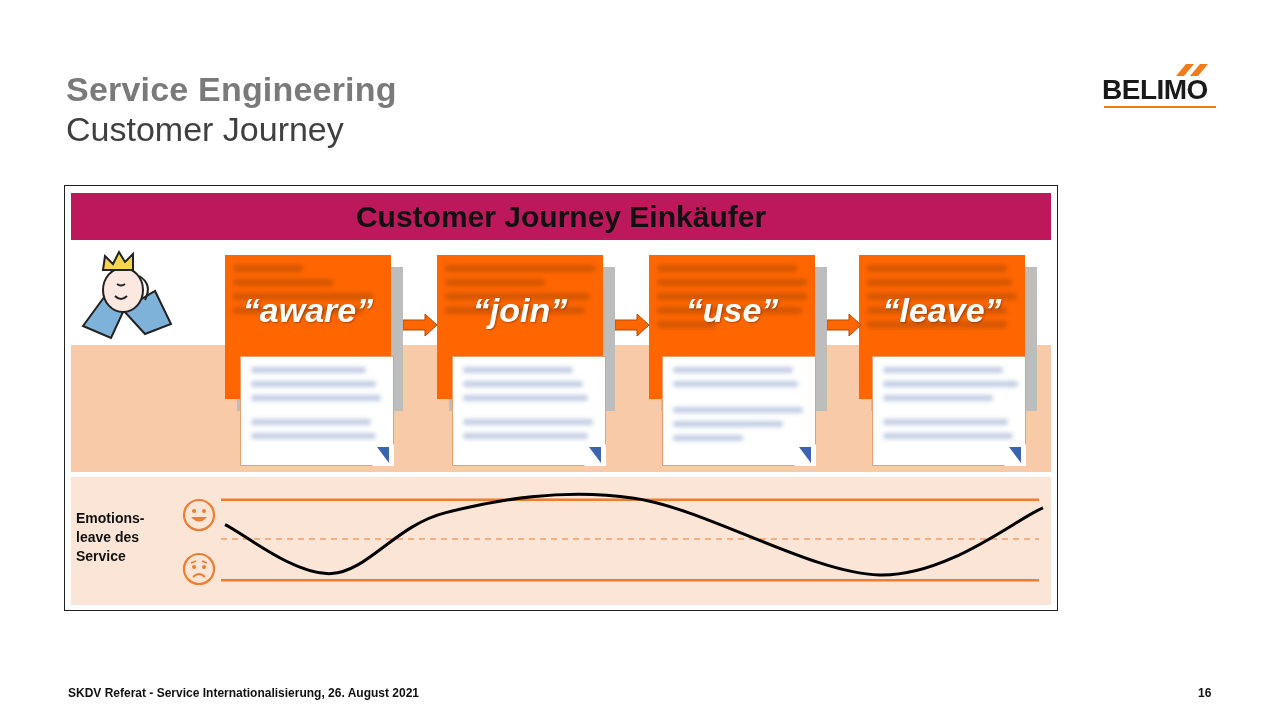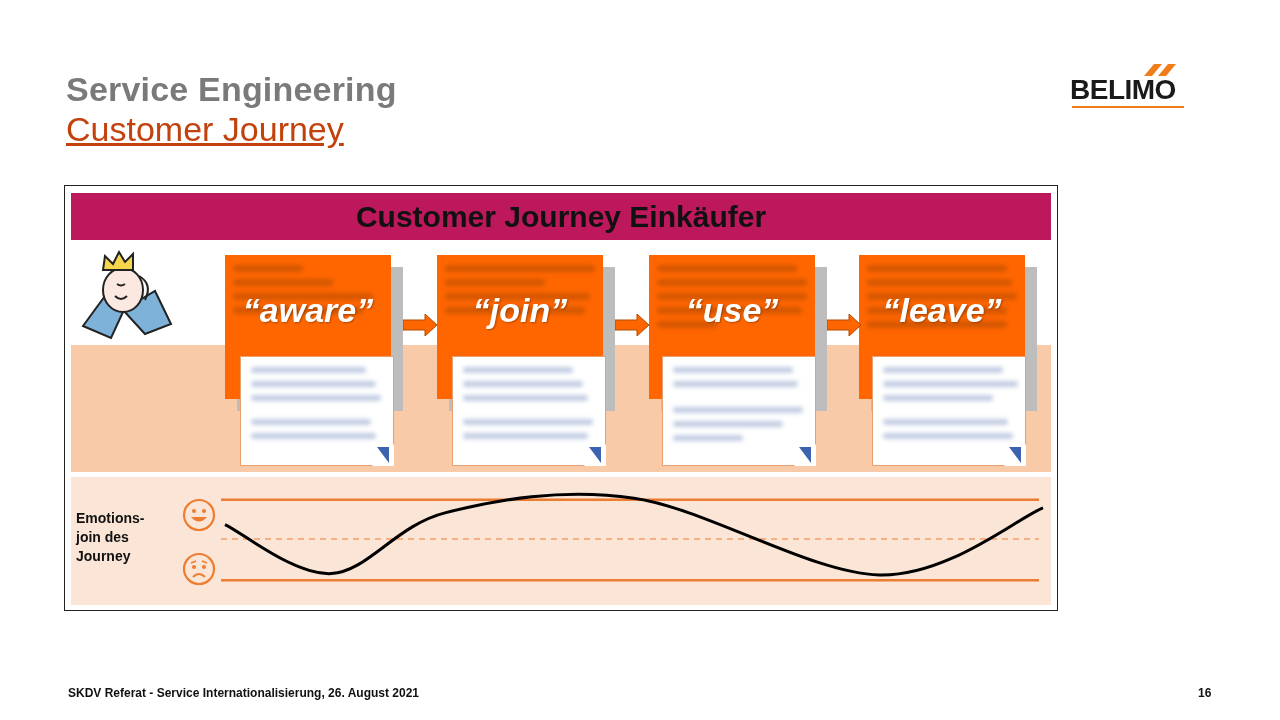--- a/index.html
+++ b/index.html
@@ -1,19 +1,19 @@
 <!DOCTYPE html>
 <html><head>
 <meta charset="utf-8">
 <style>
   html, body { margin: 0; padding: 0; }
   body { width: 1280px; height: 720px; background: #ffffff; position: relative; overflow: hidden; font-family: "Liberation Sans", sans-serif; }
   .title-main { position: absolute; left: 66px; top: 70px; font-size: 34px; font-weight: bold; color: #7a7a7a; letter-spacing: 0.2px; }
-  .title-sub { position: absolute; left: 66px; top: 110px; font-size: 34px; color: #c2410c; text-decoration: underline; }
-  .logo { position: absolute; left: 1070px; top: 60px; width: 118px; height: 50px; }
+  .title-sub { position: absolute; left: 66px; top: 110px; font-size: 34px; color: #404040; }
+  .logo { position: absolute; left: 1102px; top: 60px; width: 118px; height: 50px; }
   .logo-text { position: absolute; left: 0; top: 14px; font-size: 28px; font-weight: bold; color: #1a1a1a; letter-spacing: -0.5px; }
   .logo-underline { position: absolute; left: 2px; top: 46px; width: 112px; height: 2px; background: #f07d1a; }
   .logo-marks { position: absolute; left: 70px; top: 2px; }
   .frame { position: absolute; left: 64px; top: 185px; width: 992px; height: 424px; border: 1px solid #222; background: #fff; }
   .header-bar { position: absolute; left: 6px; top: 7px; width: 980px; height: 47px; background: #be185d; display:flex; align-items:center; justify-content:center; }
   .header-title { font-size: 30px; font-weight: bold; color: #111; }
   .white-zone { position: absolute; left: 6px; top: 56px; width: 980px; height: 103px; background: #fff; }
   .touch-band { position: absolute; left: 6px; top: 159px; width: 980px; height: 127px; background: #f8caa8; }
   .emotion-band { position: absolute; left: 6px; top: 291px; width: 980px; height: 128px; background: #fbe5d6; }
   .row-label { position: absolute; left: 11px; font-family: "Liberation Sans", sans-serif; font-size: 14px; color: #111; line-height: 19px; }
@@ -62,22 +62,22 @@
     <path d="M48 64 L80 45 L96 78 L70 88 Z" fill="#7fb2d8" stroke="#222" stroke-width="2"></path>
     <ellipse cx="48" cy="44" rx="20" ry="22" fill="#fbe8e0" stroke="#222" stroke-width="2"></ellipse>
     <polygon points="28,24 30,10 38,18 44,6 50,16 58,8 58,24" fill="#f6d64a" stroke="#222" stroke-width="2"></polygon>
     <path d="M42 38 q4 3 8 0" fill="none" stroke="#222" stroke-width="2"></path>
     <path d="M40 50 q6 6 12 0" fill="none" stroke="#222" stroke-width="2"></path>
     <path d="M64 30 q14 8 6 24" fill="none" stroke="#222" stroke-width="2"></path>
   </svg>
 
   <div class="row-label" style="top:323px">
     <b>Emotions-</b><br>
-    <b>join des</b><br>
-    <b>Journey</b>
+    <b>leave des</b><br>
+    <b>Service</b>
   </div>
 
   <div class="stage" style="left:372px; top:69px">
     <div class="shadow"></div>
     <div class="card">
       <div class="blur-line" style="top:10px;width:150px"></div>
       <div class="blur-line" style="top:24px;width:100px"></div>
       <div class="blur-line" style="top:38px;width:145px"></div>
       <div class="blur-line" style="top:52px;width:140px"></div>
       <div class="stage-label">“join”</div>

